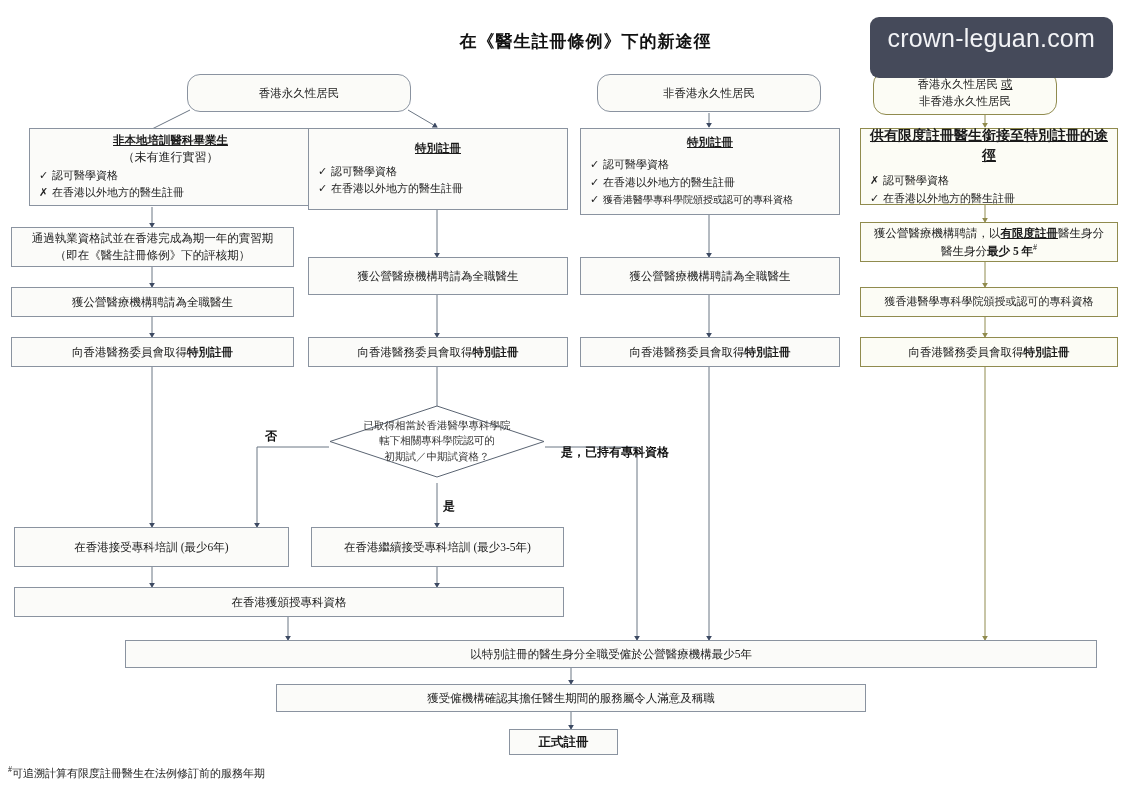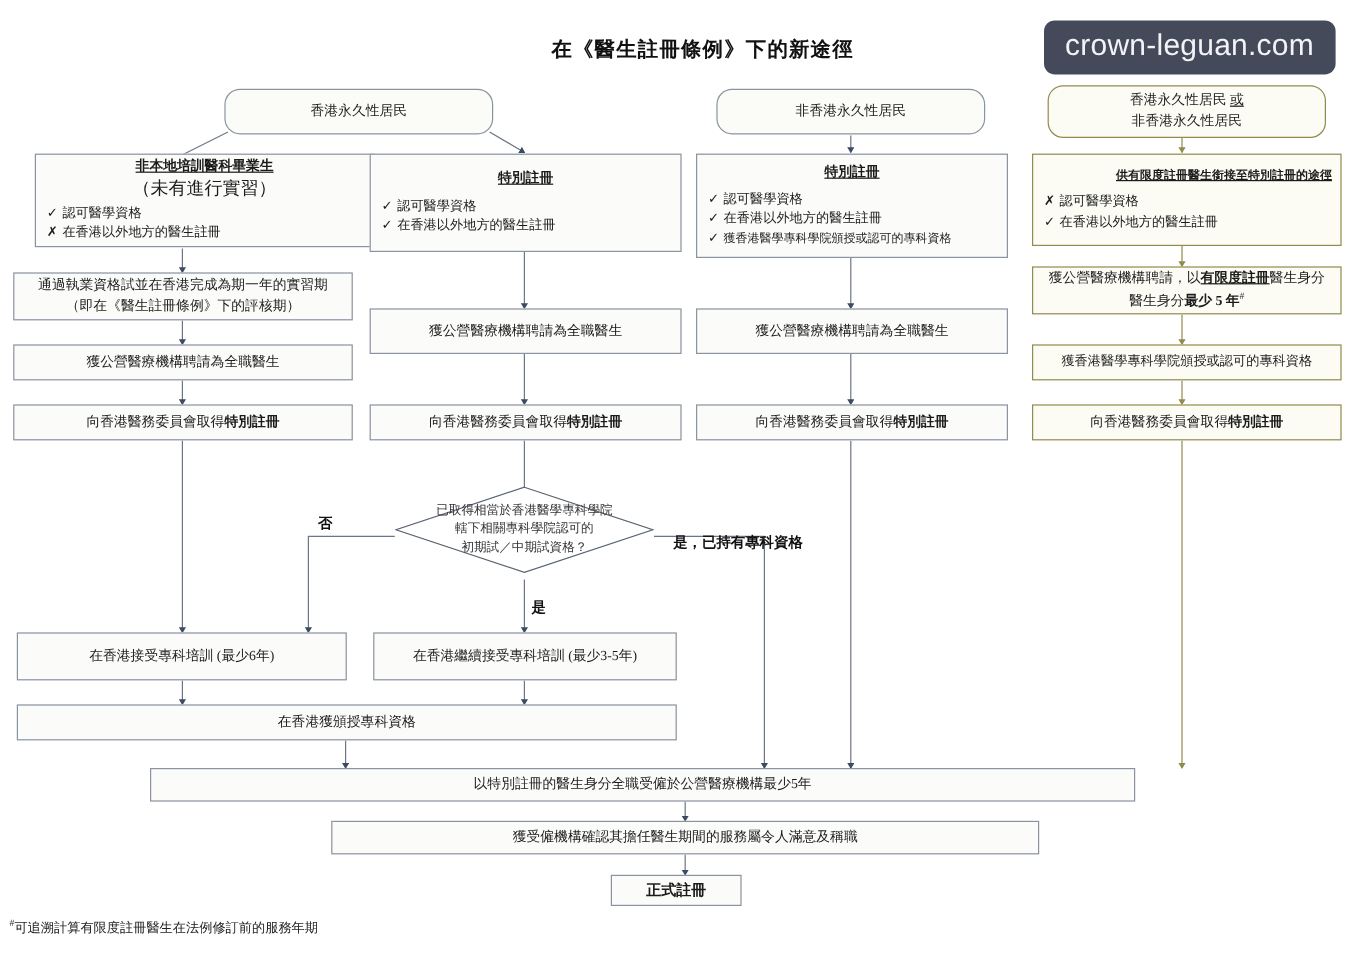--- a/index.html
+++ b/index.html
@@ -25,21 +25,21 @@
     color:#111;
     padding-left:40px;
   }
 
   
   .watermark {
     right:18px; top:17px;
     background:#454a5a;
     color:#f2f3f6;
     border-radius:9px;
-    padding:9px 18px 11px 18px;
+    padding:9px 18px 27px 18px;
     font-family:"Liberation Sans","DejaVu Sans",sans-serif;
     font-size:25px;
     line-height:1;
     letter-spacing:0.2px;
     z-index:40;
   }
 
   
   .node {
     border:1px solid #8a93a0;
@@ -54,21 +54,21 @@
     z-index:10;
   }
   .node.rounded { border-radius:13px; background:#fbfbf8; }
   .node.left { justify-content:flex-start; text-align:left; }
   .node .inner { width:100%; }
 
   
   .node.olive { border-color:#908b4e; background:#fcfcf5; }
 
   .hdr-title { font-weight:700; text-decoration:underline; }
-  .sub { font-size:15px; }
+  .sub { font-size:12px; }
   .b { font-weight:700; }
   .u { text-decoration:underline; }
   sup.hash { font-size:8px; vertical-align:super; }
 
   .crit { font-size:11px; line-height:1.5; padding-left:2px; }
   .crit div { white-space:nowrap; }
   .mark { display:inline-block; width:13px; font-weight:700; font-family:"DejaVu Sans",sans-serif; font-size:11px; }
 
   
   .diamond-wrap { z-index:10; }
@@ -157,21 +157,21 @@
   <div class="abs watermark">crown-leguan.com</div>
 
   <div class="abs node rounded" style="left:187px; top:74px; width:224px; height:38px;">
     <span>香港永久性居民</span>
   </div>
 
   <div class="abs node rounded" style="left:597px; top:74px; width:224px; height:38px;">
     <span>非香港永久性居民</span>
   </div>
 
-  <div class="abs node rounded olive" style="left:873px; top:71px; width:232px; height:44px;">
+  <div class="abs node rounded olive" style="left:873px; top:71px; width:184px; height:44px;">
     <div class="inner">
       <div>
         <span>香港永久性居民 </span><span class="u">或</span>
       </div>
       <div>非香港永久性居民</div>
     </div>
   </div>
 
   <div class="abs node left" style="left:11px; top:128px; width:283px; height:78px;margin-left:18px;">
     <div class="inner">
@@ -231,21 +231,21 @@
   <div class="abs node" style="left:580px; top:257px; width:260px; height:38px;">
     <span>獲公營醫療機構聘請為全職醫生</span>
   </div>
 
   <div class="abs node" style="left:580px; top:337px; width:260px; height:30px;">
     <span><span>向香港醫務委員會取得</span><span class="b">特別註冊</span></span>
   </div>
 
   <div class="abs node olive left" style="left:860px; top:128px; width:258px; height:77px;">
     <div class="inner">
-      <div style="text-align:right; font-size:10px;" class="hdr-title">供有限度註冊醫生銜接至特別註冊的途徑</div>
+      <div style="text-align:center; font-size:14px;" class="hdr-title">供有限度註冊醫生銜接至特別註冊的途徑</div>
       <div class="crit" style="margin-top:6px;">
         <div><span class="mark">✗</span><span>認可醫學資格</span></div>
         <div><span class="mark">✓</span><span>在香港以外地方的醫生註冊</span></div>
       </div>
     </div>
   </div>
 
   <div class="abs node olive" style="left:860px; top:222px; width:258px; height:40px;">
     <div class="inner">
       <div><span>獲公營醫療機構聘請，以</span><span class="b u">有限度註冊</span><span>醫生身分</span></div>
@@ -281,21 +281,21 @@
   </div>
 
   <div class="abs node" style="left:311px; top:527px; width:253px; height:40px;">
     <span>在香港繼續接受專科培訓 (最少3-5年)</span>
   </div>
 
   <div class="abs node" style="left:14px; top:587px; width:550px; height:30px;">
     <span>在香港獲頒授專科資格</span>
   </div>
 
-  <div class="abs node" style="left:125px; top:640px; width:821px; height:28px;">
+  <div class="abs node" style="left:125px; top:640px; width:972px; height:28px;">
     <span>以特別註冊的醫生身分全職受僱於公營醫療機構最少5年</span>
   </div>
 
   <div class="abs node" style="left:276px; top:684px; width:590px; height:28px;">
     <span>獲受僱機構確認其擔任醫生期間的服務屬令人滿意及稱職</span>
   </div>
 
   <div class="abs node" style="left:509px; top:729px; width:109px; height:26px;">
     <span class="b" style="font-size:12.5px;">正式註冊</span>
   </div>

